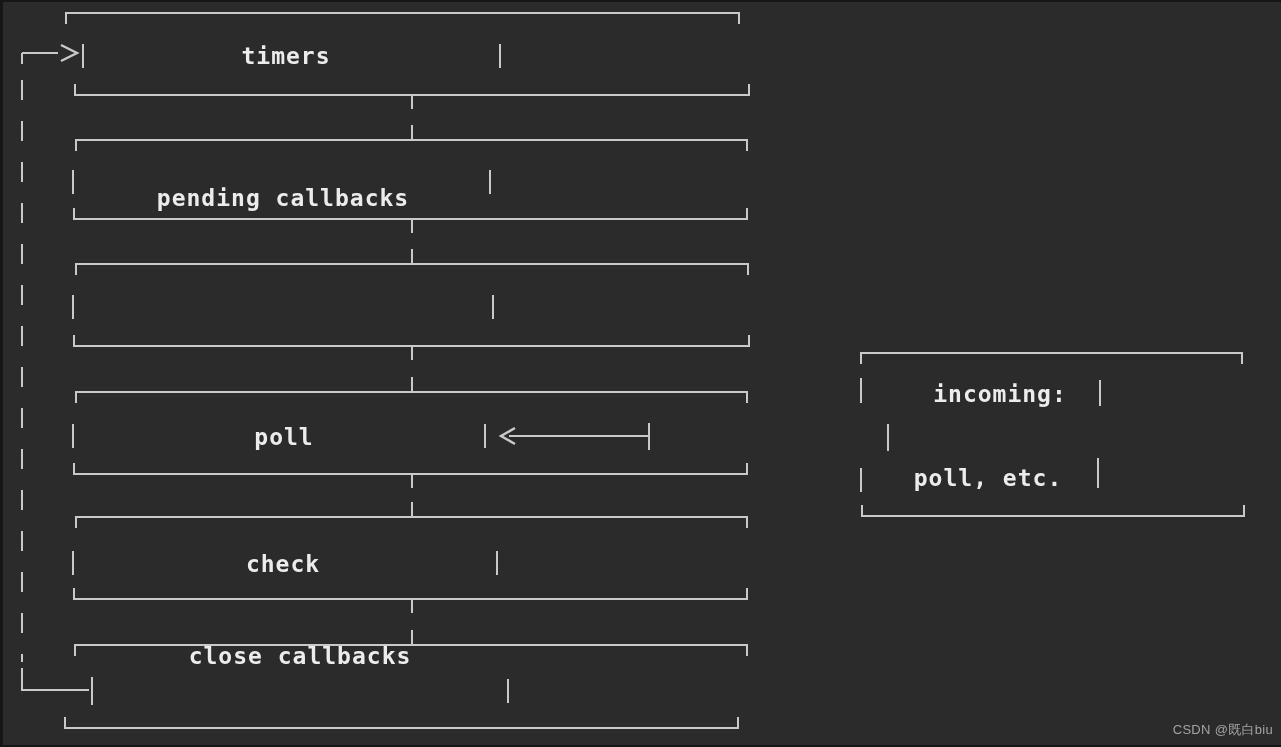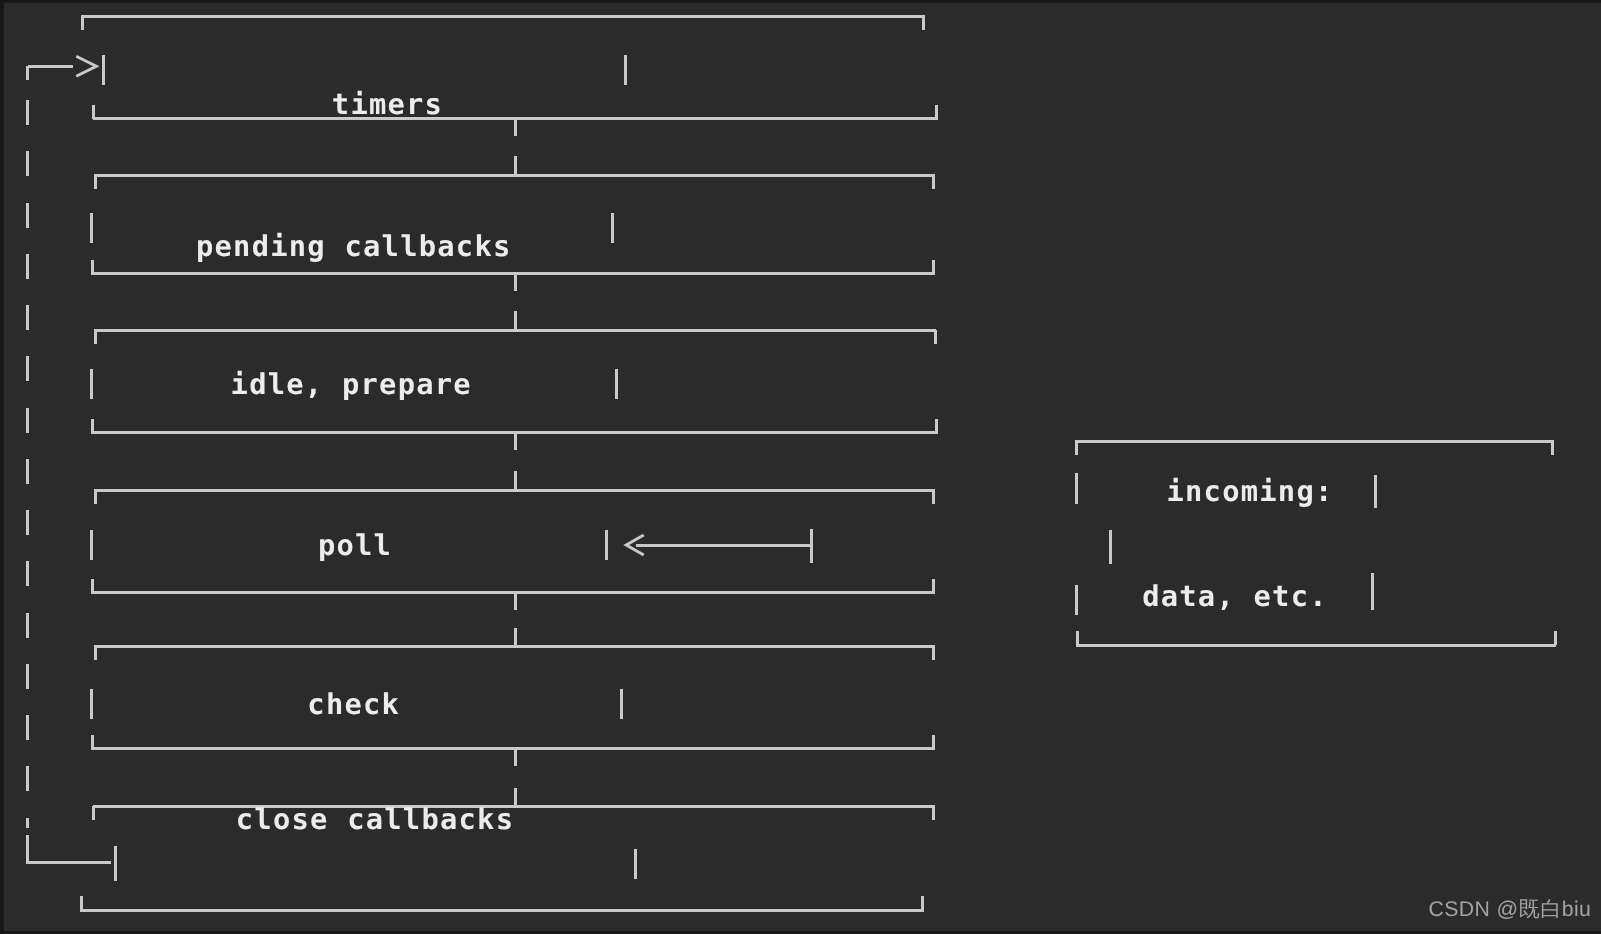--- a/index.html
+++ b/index.html
@@ -46,21 +46,21 @@
     letter-spacing: 1px;
     white-space: nowrap;
     z-index: 2;
   }
   .watermark {
     position: absolute;
     right: 8px;
     bottom: 8px;
     color: var(--watermark, #a3a3a3);
     font-family: "Liberation Sans", sans-serif;
-    font-size: 17px;
+    font-size: 13px;
     letter-spacing: 0.3px;
     z-index: 3;
   }
 </style>
 </head>
 <body>
 
 <div class="canvas">
 
   <svg class="lines" width="1281" height="747" viewBox="0 0 1281 747" shape-rendering="crispEdges">
@@ -168,25 +168,24 @@
       <line x1="1100" y1="380" x2="1100" y2="406"></line>
       <line x1="888" y1="424" x2="888" y2="451"></line>
       <line x1="861" y1="468" x2="861" y2="492"></line>
       <line x1="1098" y1="458" x2="1098" y2="488"></line>
       <line x1="861" y1="516" x2="1245" y2="516"></line>
       <line x1="862" y1="505" x2="862" y2="516"></line>
       <line x1="1244" y1="505" x2="1244" y2="516"></line>
     </g>
   </svg>
 
-  <div class="lbl" style="left:310px; top:56px;margin-top:28px;">timers</div>
+  <div class="lbl" style="left:286px; top:56px;">timers</div>
   <div class="lbl" style="left:283px; top:198px;">pending callbacks</div>
-  <div class="lbl" style="left:281px; top:308px;">idle, prepare</div>
   <div class="lbl" style="left:284px; top:437px;">poll</div>
   <div class="lbl" style="left:283px; top:564px;">check</div>
   <div class="lbl" style="left:300px; top:656px;">close callbacks</div>
 
   <div class="lbl" style="left:980px; top:394px;margin-left:20px;">incoming:</div>
-  <div class="lbl" style="left:988px; top:478px;">data, etc.</div>
+  <div class="lbl" style="left:988px; top:478px;">poll, etc.</div>
 
   <div class="watermark">CSDN @既白biu</div>
 
 </div>
 
 </body></html>

